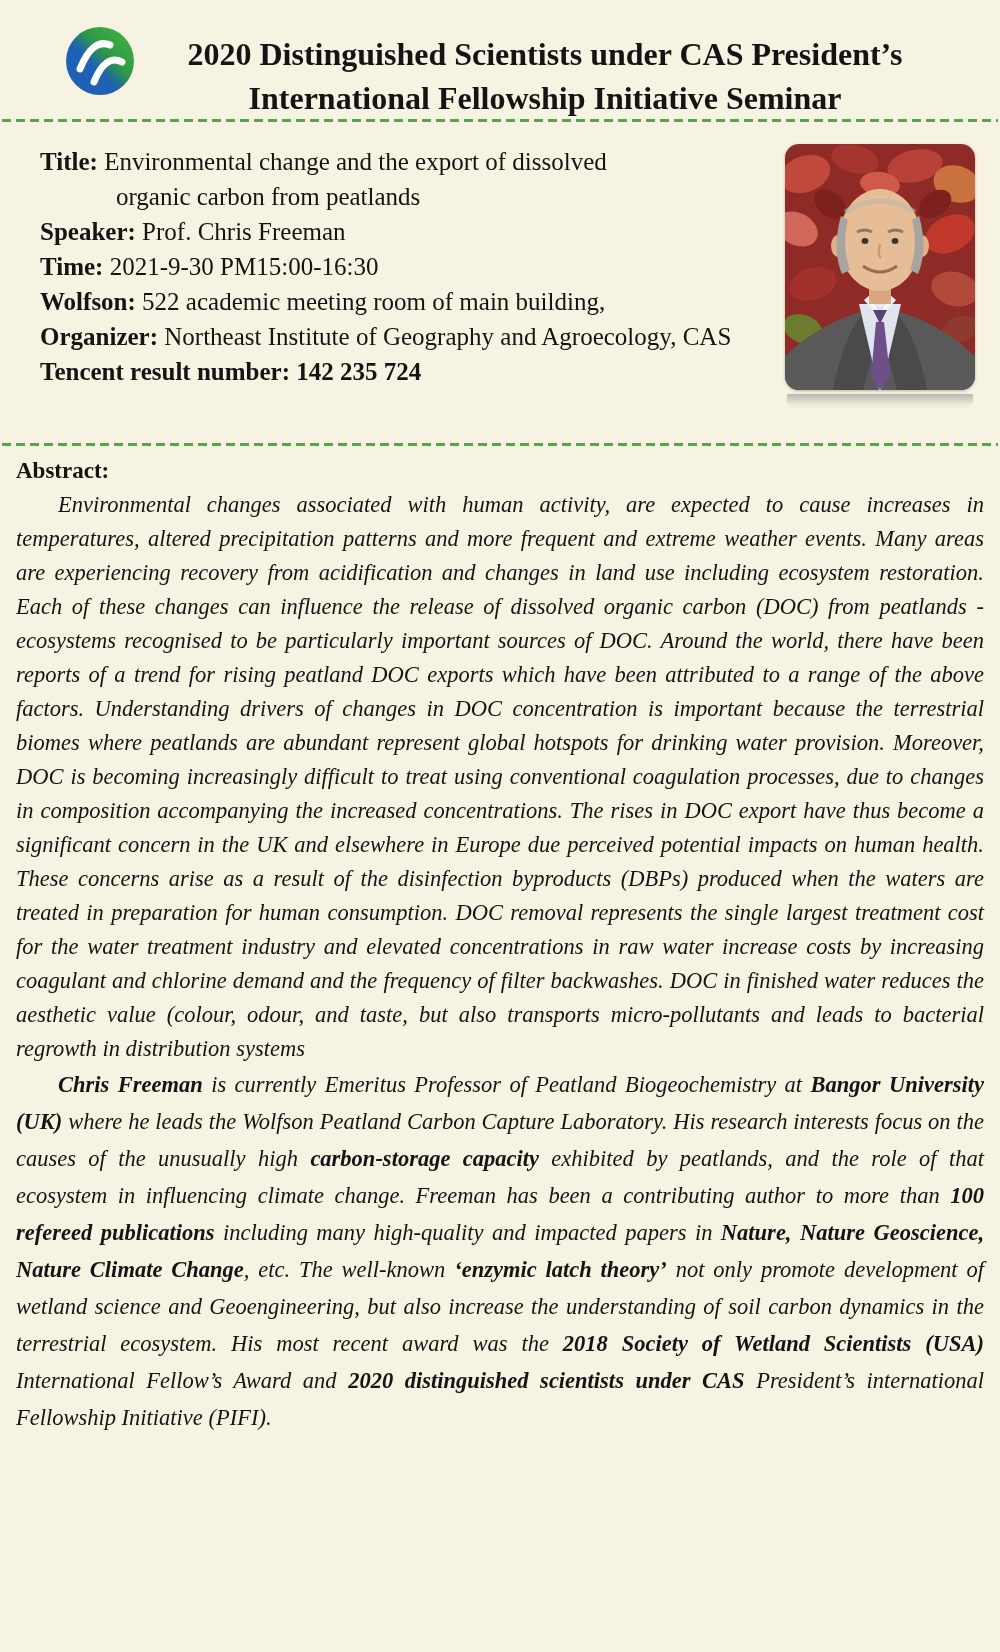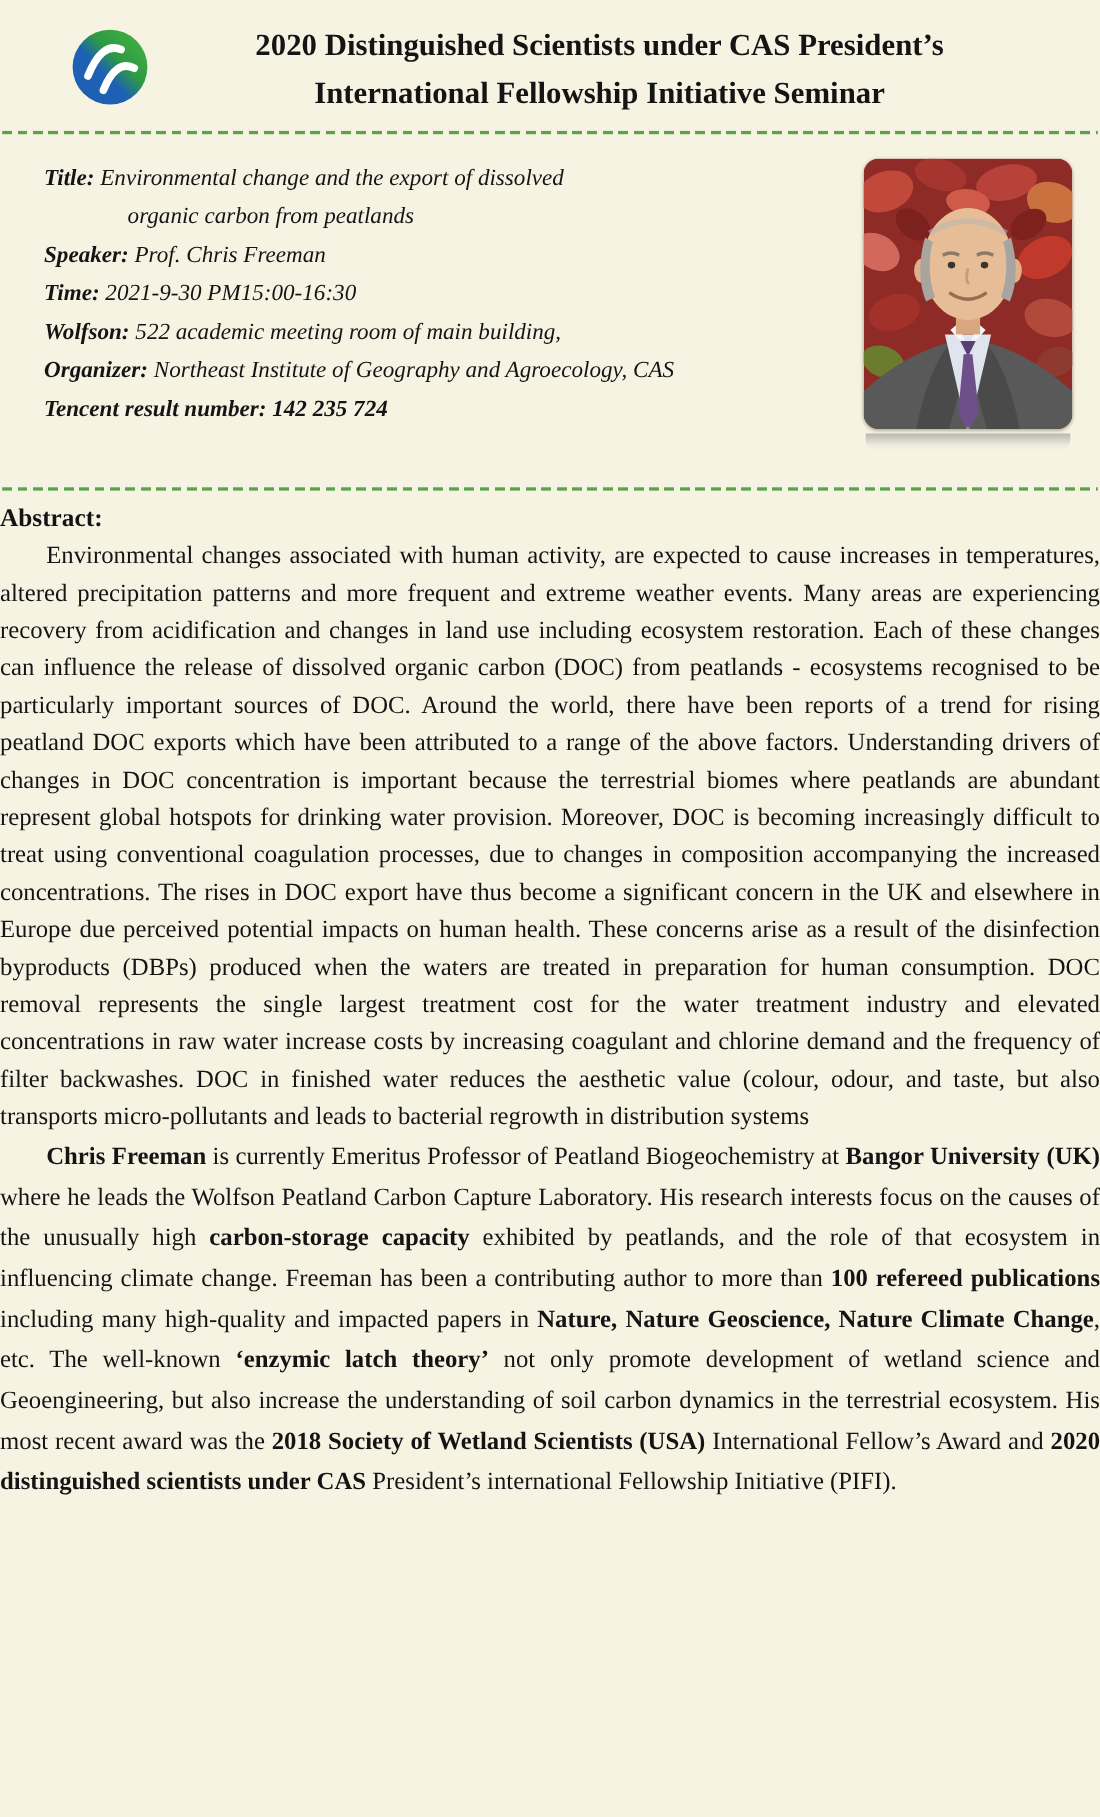--- a/index.html
+++ b/index.html
@@ -12,36 +12,36 @@
   }
   .page { position: relative; width: 1000px; height: 1652px; }
 
   
   .header { position: relative; height: 119px; }
   .logo {
     position: absolute; left: 64px; top: 25px;
     width: 72px; height: 72px;
   }
   .header-title {
-    padding-top: 20px;
+    padding-top: 32px;
     margin-left: 150px; margin-right: 60px;
     text-align: center;
     font-weight: bold;
-    font-size: 28px;
+    font-size: 32px;
     line-height: 44px;
   }
 
   .divider {
     height: 3px; margin: 0 2px;
     background: repeating-linear-gradient(90deg, #58a447 0 9px, rgba(0,0,0,0) 9px 14px);
   }
 
   
   .info-section { position: relative; height: 321px; }
-  .info-lines { padding: 22px 0 0 40px; font-size: 21px; line-height: 35px; width: 730px; font-style: italic; }
+  .info-lines { padding: 22px 0 0 40px; font-size: 25px; line-height: 35px; width: 730px; }
   .info-line { white-space: nowrap; }
   .info-line .lbl { font-weight: bold; }
   .cont-title { padding-left: 76px; }
   .cont-location { padding-left: 116px; }
   .bold-line { font-weight: bold; }
 
   .photo {
     position: absolute; left: 785px; top: 22px;
     width: 190px; height: 246px;
     border-radius: 14px; overflow: hidden;
@@ -50,27 +50,28 @@
   .photo svg { display: block; }
   .photo-reflection {
     position: absolute; left: 787px; top: 272px;
     width: 186px; height: 15px;
     background: linear-gradient(180deg, rgba(95,95,95,.40), rgba(150,150,150,.10) 70%, rgba(150,150,150,0));
     border-radius: 0 0 8px 8px;
     filter: blur(.7px);
   }
 
   
-  .content { padding: 0 0; }
+  .content { padding: 0 16px; }
   .section-heading { font-weight: bold; font-size: 23px; line-height: 34px; margin-top: 8px; }
   .para {
     font-size: 22.5px; line-height: 34px;
     text-align: justify;
     text-indent: 42px;
     margin: 0;
+    font-style: italic;
   }
   .intro-heading { margin-top: 32px; }
   .intro-para { line-height: 37px; }
 </style>
 </head>
 <body>
 
 <div class="page">
 
   <div class="header">

